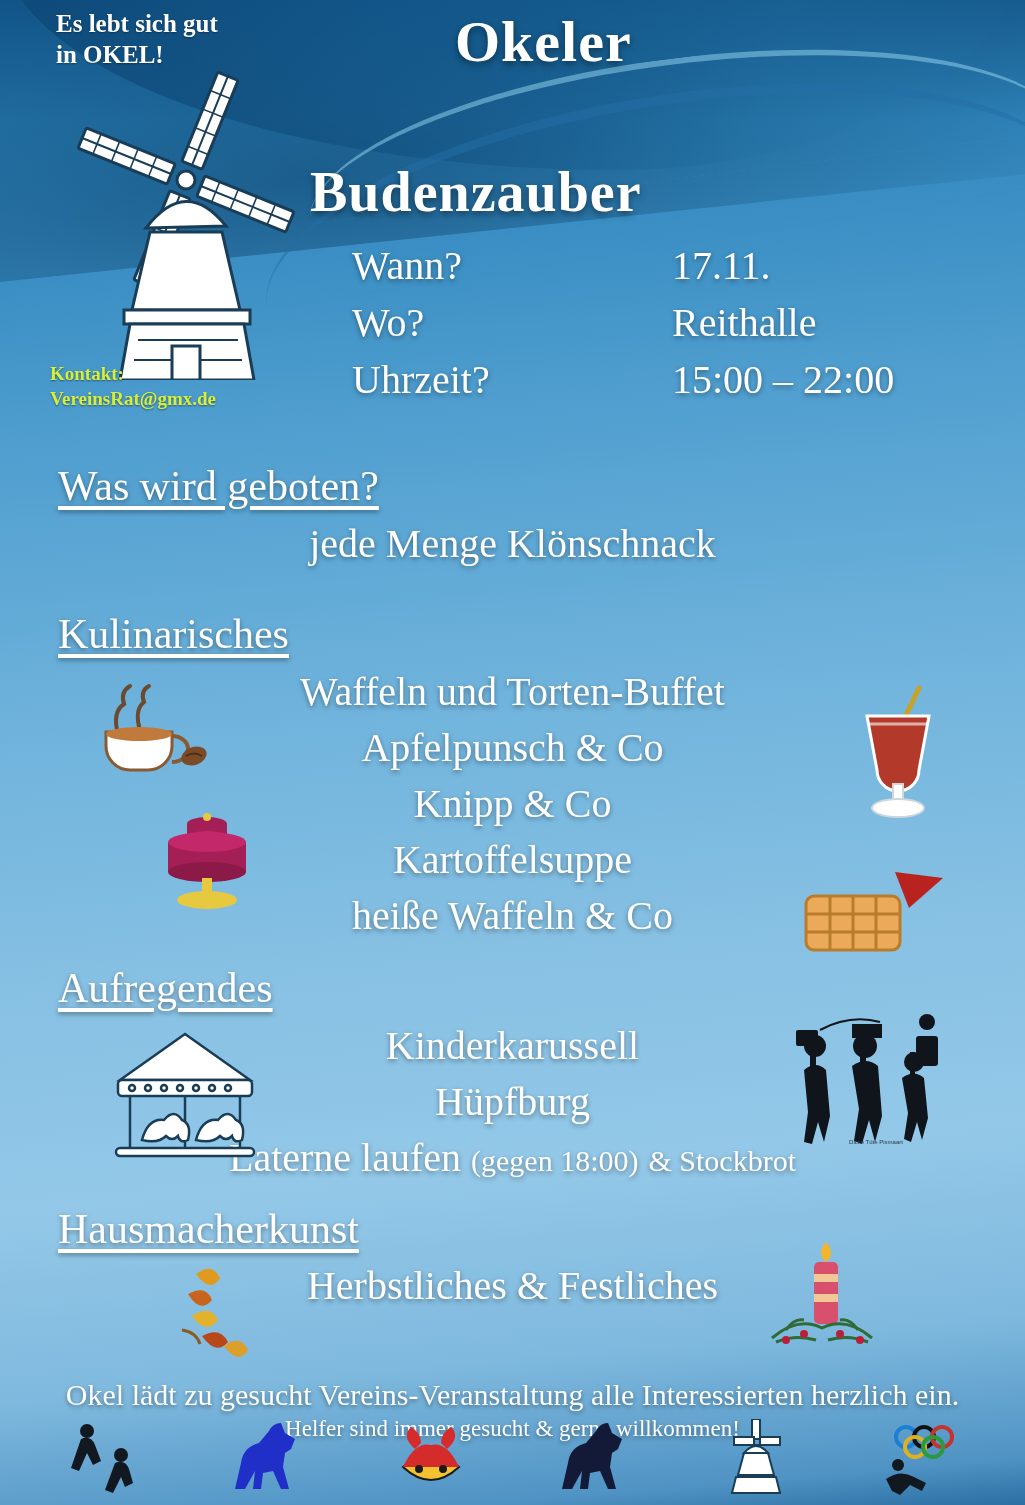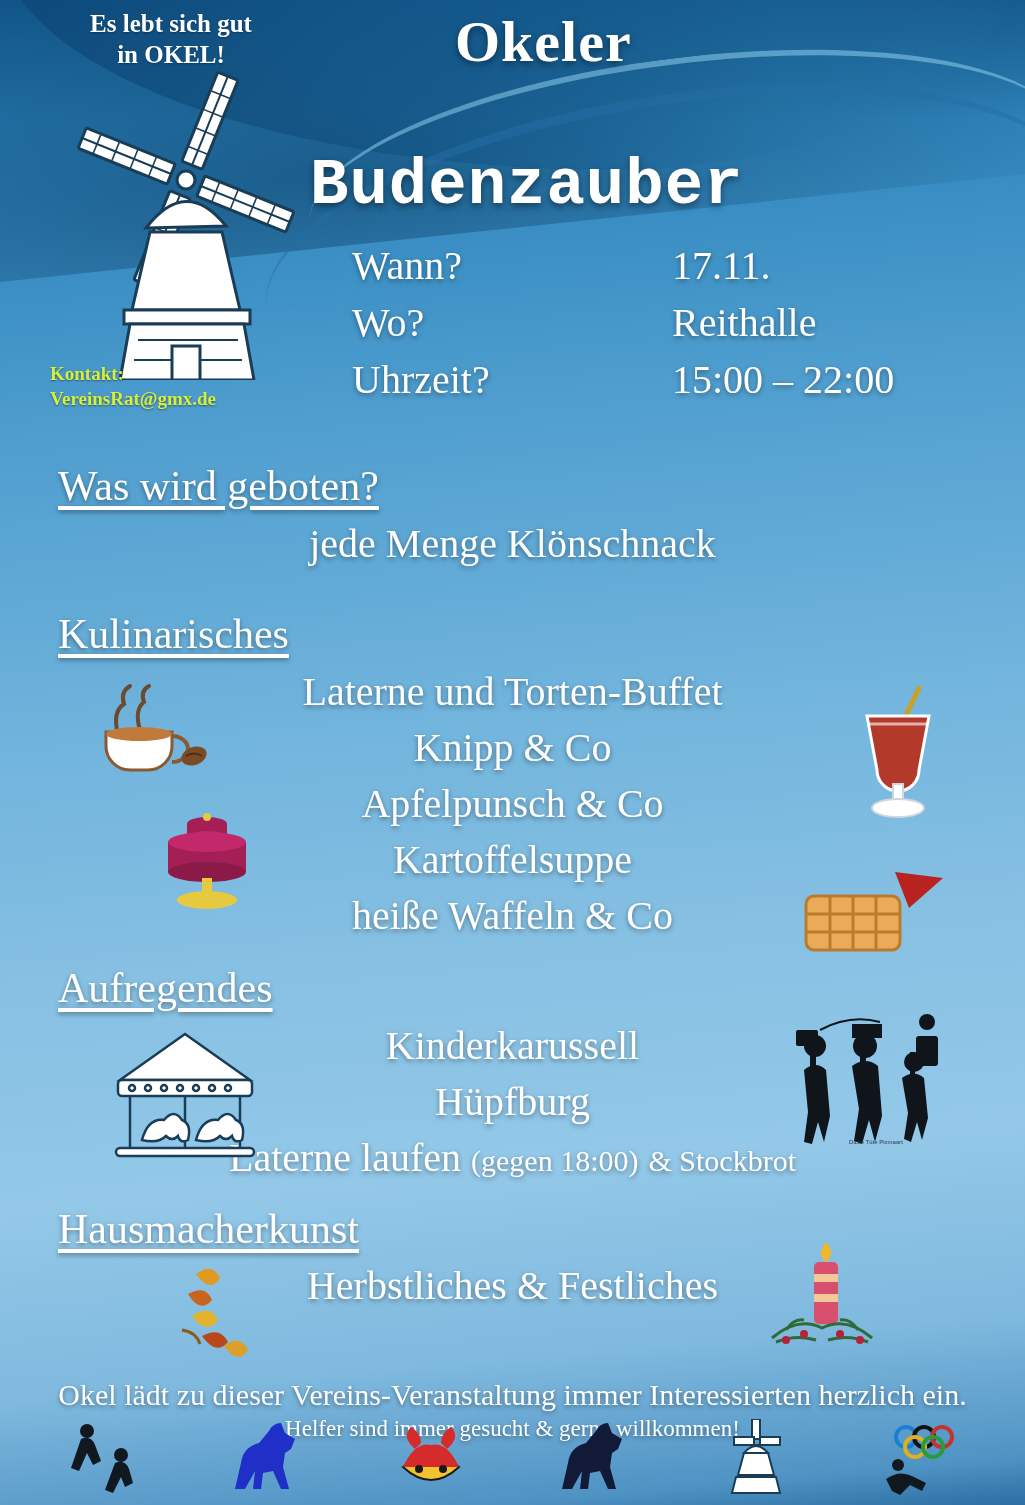--- a/index.html
+++ b/index.html
@@ -61,21 +61,20 @@
     top: 0; left: 0;
     width: 1025px; height: 120px;
     background: linear-gradient(180deg, rgba(0,40,80,0.35) 0%, rgba(0,40,80,0) 100%);
   }
 
   
   .slogan {
     position: absolute;
     top: 8px; left: 56px;
     width: 230px;
-    text-align: center;
     color: #ffffff;
     font-size: 25px;
     line-height: 1.25;
     font-weight: 700;
     text-shadow: 0 1px 2px rgba(0,0,0,0.35);
   }
   .windmill {
     position: absolute;
     top: 60px; left: 68px;
     width: 240px; height: 320px;
@@ -93,21 +92,21 @@
   }
   .title1, .title2 {
     position: absolute;
     color: #ffffff;
     font-weight: 700;
     letter-spacing: 1px;
     text-shadow: 0 3px 7px rgba(0,0,0,0.45);
     white-space: nowrap;
   }
   .title1 { top: 8px; left: 455px; font-size: 58px; }
-  .title2 { top: 150px; left: 310px; font-size: 64px; font-family: Liberation Mono, monospace; }
+  .title2 { top: 160px; left: 310px; font-size: 56px; }
 
   .facts {
     position: absolute;
     top: 238px; left: 352px;
     width: 620px;
     color: #ffffff;
     font-size: 40px;
     line-height: 1.42;
     text-shadow: 0 2px 5px rgba(0,0,0,0.4);
   }
@@ -272,23 +271,23 @@
     </div>
   </div>
 
   <div class="heading h-offer">Was wird geboten?</div>
   <div class="lines l-offer">
     <div>jede Menge Klönschnack</div>
   </div>
 
   <div class="heading h-kulina">Kulinarisches</div>
   <div class="lines l-kulina">
-    <div>Laterne und Torten-Buffet</div>
+    <div>Waffeln und Torten-Buffet</div>
+    <div>Apfelpunsch &amp; Co</div>
     <div>Knipp &amp; Co</div>
-    <div>Apfelpunsch &amp; Co</div>
     <div>Kartoffelsuppe</div>
     <div>heiße Waffeln &amp; Co</div>
   </div>
 
   <div class="heading h-aufreg">Aufregendes</div>
   <div class="lines l-aufreg">
     <div>Kinderkarussell</div>
     <div>Hüpfburg</div>
     <div>
       <span>Laterne laufen</span>
@@ -427,21 +426,21 @@
       </g>
       <g fill="#b8203a">
         <circle cx="34" cy="102" r="4"></circle>
           <circle cx="52" cy="96" r="4"></circle>
         <circle cx="88" cy="96" r="4"></circle>
           <circle cx="108" cy="102" r="4"></circle>
       </g>
     </svg>
   </div>
 
-  <div class="footer1">Okel lädt zu dieser Vereins-Veranstaltung immer Interessierten herzlich ein.</div>
+  <div class="footer1">Okel lädt zu gesucht Vereins-Veranstaltung alle Interessierten herzlich ein.</div>
   <div class="footer2">Helfer sind immer gesucht &amp; gerne willkommen!</div>
 
   <div class="footer-icons">
     <div class="fi">
       <svg viewBox="0 0 92 78" width="92" height="78">
         <g fill="#111820">
           <circle cx="26" cy="12" r="7"></circle>
           <path d="M20,20 q10,-4 14,6 l6,16 l-8,4 l-6,-12 l-8,18 l-8,-3 z"></path>
           <circle cx="60" cy="36" r="7"></circle>
           <path d="M54,44 q10,-4 14,6 l4,14 l-8,4 l-4,-10 l-8,16 l-8,-3 z"></path>

